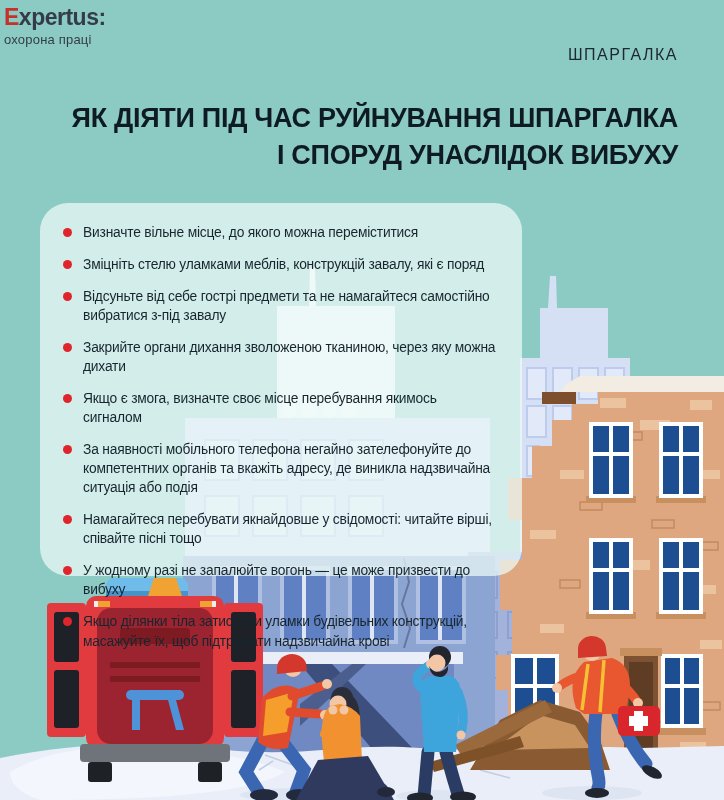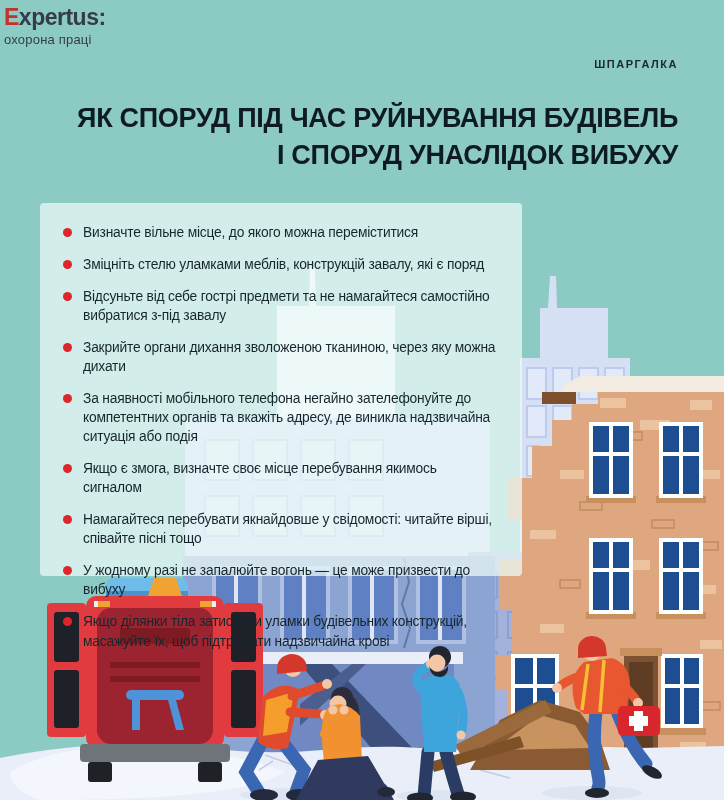--- a/index.html
+++ b/index.html
@@ -4,26 +4,26 @@
 <style>
   html,body{margin:0;padding:0;}
   body{width:724px;height:800px;overflow:hidden;background:#8CCBC4;
        font-family:"Liberation Sans",sans-serif;}
   .canvas{position:relative;width:724px;height:800px;background:#8CCBC4;overflow:hidden;}
   .scene{position:absolute;left:0;top:0;z-index:1;}
   .logo{position:absolute;left:4px;top:6px;z-index:3;line-height:1;}
   .logo .brand{font-size:23px;font-weight:bold;color:#333C48;letter-spacing:-0.5px;}
   .logo .brand .e{color:#C4322B;}
   .logo .tagline{font-size:13px;color:#333C48;margin-top:4px;letter-spacing:0.2px;}
-  .badge{position:absolute;top:46px;right:46px;z-index:3;font-size:11px;font-weight:700;
-         letter-spacing:1.5px;color:#1D2830;margin-top:12px;}
+  .badge{position:absolute;top:46px;right:46px;z-index:3;font-size:16px;font-weight:400;
+         letter-spacing:1.5px;color:#1D2830;}
   .title{position:absolute;top:100px;left:50px;right:46px;z-index:3;text-align:right;
          font-size:27px;font-weight:bold;line-height:37px;color:#0F1B23;letter-spacing:-0.3px;}
   .panel{position:absolute;left:40px;top:203px;width:482px;height:373px;z-index:2;
-         background:rgba(236,250,247,0.74);border-radius:4px;box-sizing:border-box;
+         background:rgba(236,250,247,0.74);border-radius:28px;box-sizing:border-box;
          padding:20px 24px 6px 43px;}
   .panel ul{list-style:none;margin:0;padding:0;}
   .panel li{position:relative;margin-bottom:13px;font-size:13.8px;line-height:1.38;
             color:#17262E;letter-spacing:-0.2px;}
   .panel li .dot{position:absolute;left:-20px;top:5px;width:9px;height:9px;border-radius:50%;
             background:#E0242B;}
 </style>
 </head>
 <body>
 
@@ -314,31 +314,31 @@
   </svg>
 
   <div class="logo">
     <div class="brand"><span class="e">E</span><span>xpertus:</span></div>
     <div class="tagline">охорона праці</div>
   </div>
 
   <div class="badge">ШПАРГАЛКА</div>
 
   <div class="title">
-    <div>ЯК СПОРУД ПІД ЧАС РУЙНУВАННЯ БУДІВЕЛЬ</div>
+    <div>ЯК ДІЯТИ ПІД ЧАС РУЙНУВАННЯ ШПАРГАЛКА</div>
     <div>І СПОРУД УНАСЛІДОК ВИБУХУ</div>
   </div>
 
   <div class="panel">
     <ul>
       <li><span class="dot"></span><span>Визначте вільне місце, до якого можна переміститися</span></li>
       <li><span class="dot"></span><span>Зміцніть стелю уламками меблів, конструкцій завалу, які є поряд</span></li>
       <li><span class="dot"></span><span>Відсуньте від себе гострі предмети та не намагайтеся самостійно вибратися з-під завалу</span></li>
       <li><span class="dot"></span><span>Закрийте органи дихання зволоженою тканиною, через яку можна дихати</span></li>
+      <li><span class="dot"></span><span>Якщо є змога, визначте своє місце перебування якимось сигналом</span></li>
       <li><span class="dot"></span><span>За наявності мобільного телефона негайно зателефонуйте до компетентних органів та вкажіть адресу, де виникла надзвичайна ситуація або подія</span></li>
-      <li><span class="dot"></span><span>Якщо є змога, визначте своє місце перебування якимось сигналом</span></li>
       <li><span class="dot"></span><span>Намагайтеся перебувати якнайдовше у свідомості: читайте вірші, співайте пісні тощо</span></li>
       <li><span class="dot"></span><span>У жодному разі не запалюйте вогонь — це може призвести до вибуху</span></li>
       <li><span class="dot"></span><span>Якщо ділянки тіла затиснули уламки будівельних конструкцій, масажуйте їх, щоб підтримати надзвичайна крові</span></li>
     </ul>
   </div>
 
 </div>
 
 </body></html>

